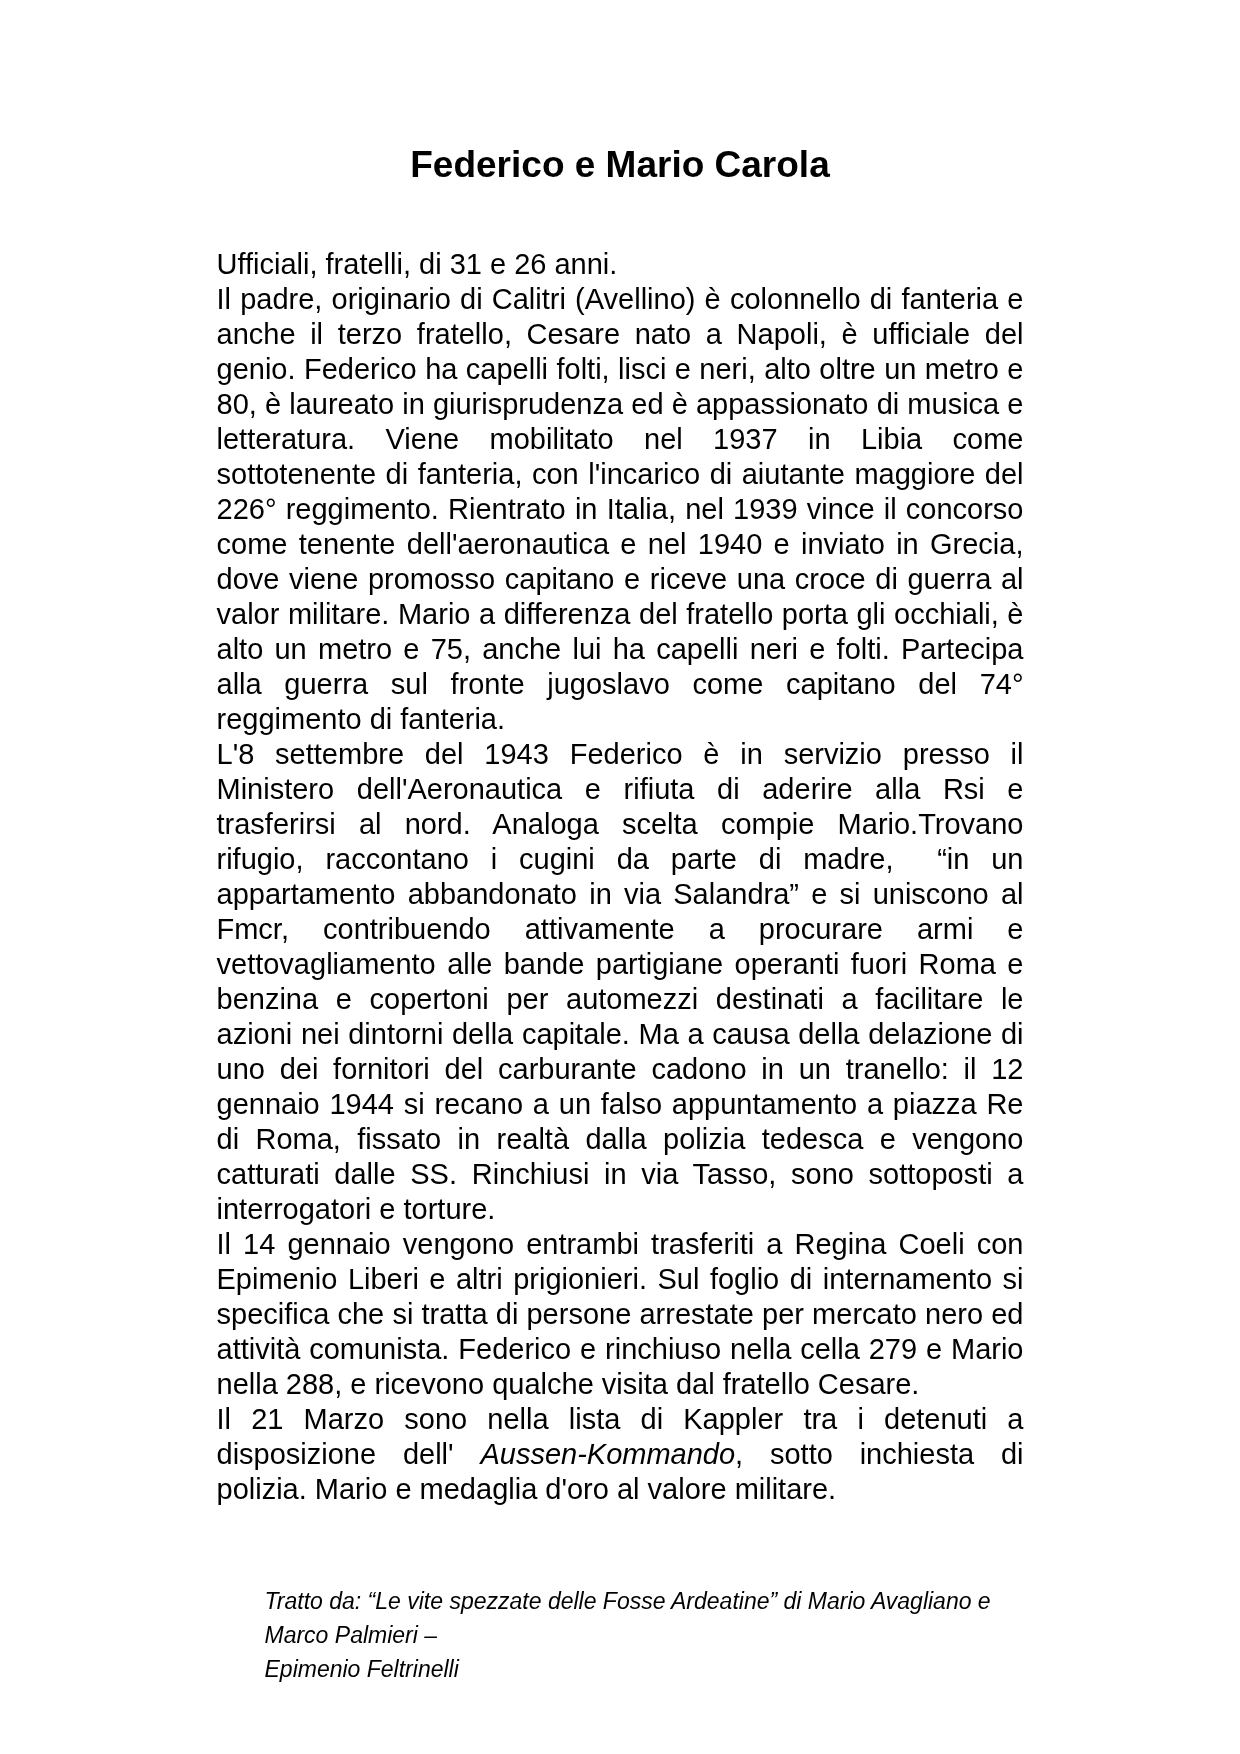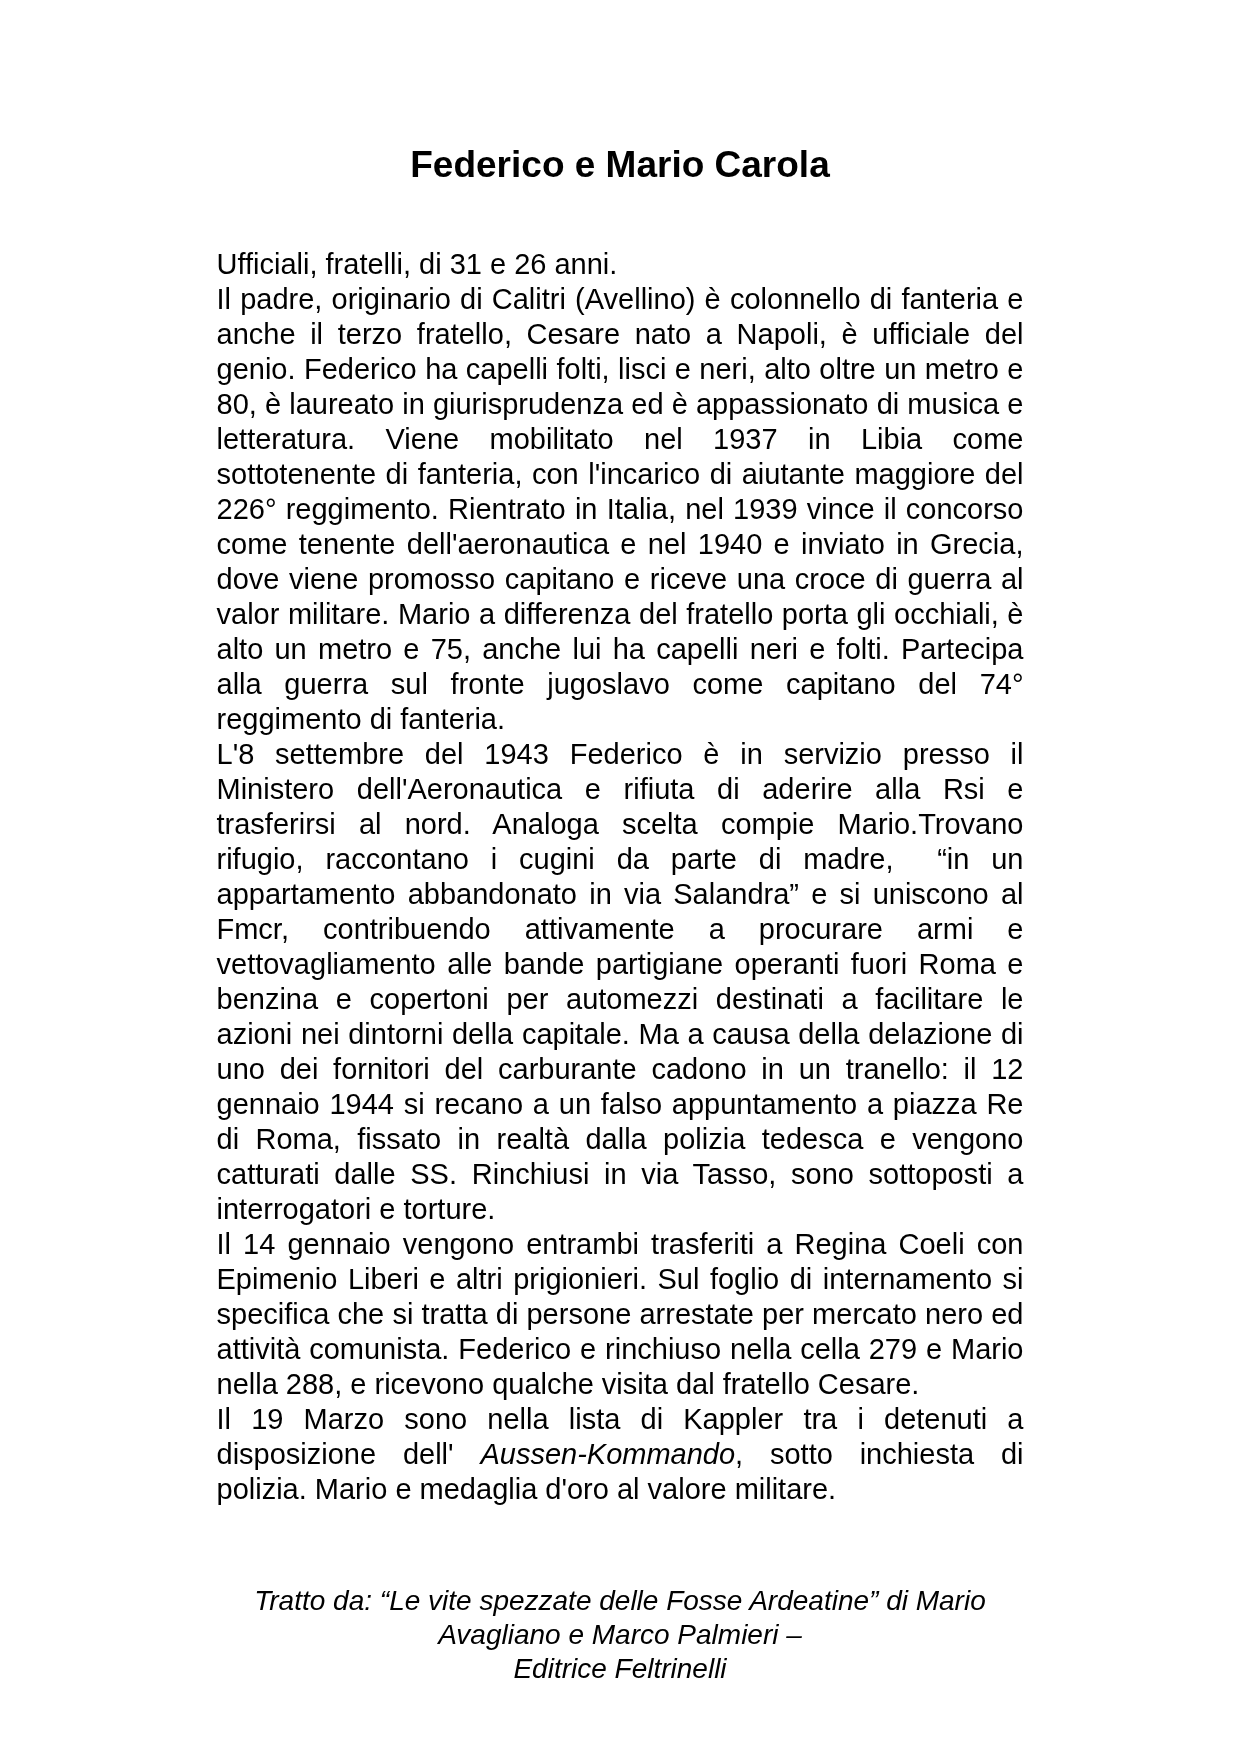--- a/index.html
+++ b/index.html
@@ -36,39 +36,40 @@
   }
   .body-text p {
     margin: 0;
     padding: 0;
   }
   .body-text em {
     font-style: italic;
   }
   .source-note {
     margin-top: 77px;
-    font-size: 28px;
+    font-size: 23px;
     line-height: 34px;
     font-style: italic;
-    text-align: center;
+    text-align: left;
+    margin-left: 48px;
   }
 </style>
 </head>
 <body>
 
 <div class="page">
 
   <h1 class="title">Federico e Mario Carola</h1>
 
   <div class="body-text">
     <p>Ufficiali, fratelli, di 31 e 26 anni.</p>
     <p>Il padre, originario di Calitri (Avellino) è colonnello di fanteria e anche il terzo fratello, Cesare nato a Napoli, è ufficiale del genio. Federico ha capelli folti, lisci e neri, alto oltre un metro e 80, è laureato in giurisprudenza ed è appassionato di musica e letteratura. Viene mobilitato nel 1937 in Libia come sottotenente di fanteria, con l'incarico di aiutante maggiore del 226° reggimento. Rientrato in Italia, nel 1939 vince il concorso come tenente dell'aeronautica e nel 1940 e inviato in Grecia, dove viene promosso capitano e riceve una croce di guerra al valor militare. Mario a differenza del fratello porta gli occhiali, è alto un metro e 75, anche lui ha capelli neri e folti. Partecipa alla guerra sul fronte jugoslavo come capitano del 74° reggimento di fanteria.</p>
     <p>L'8 settembre del 1943 Federico è in servizio presso il Ministero dell'Aeronautica e rifiuta di aderire alla Rsi e trasferirsi al nord. Analoga scelta compie Mario.Trovano rifugio, raccontano i cugini da parte di madre, &nbsp;“in un appartamento abbandonato in via Salandra” e si uniscono al Fmcr, contribuendo attivamente a procurare armi e vettovagliamento alle bande partigiane operanti fuori Roma e benzina e copertoni per automezzi destinati a facilitare le azioni nei dintorni della capitale. Ma a causa della delazione di uno dei fornitori del carburante cadono in un tranello: il 12 gennaio 1944 si recano a un falso appuntamento a piazza Re di Roma, fissato in realtà dalla polizia tedesca e vengono catturati dalle SS. Rinchiusi in via Tasso, sono sottoposti a interrogatori e torture.</p>
     <p>Il 14 gennaio vengono entrambi trasferiti a Regina Coeli con Epimenio Liberi e altri prigionieri. Sul foglio di internamento si specifica che si tratta di persone arrestate per mercato nero ed attività comunista. Federico e rinchiuso nella cella 279 e Mario nella 288, e ricevono qualche visita dal fratello Cesare.</p>
-    <p><span>Il 19 Marzo sono nella lista di Kappler tra i detenuti a disposizione dell' </span><em>Aussen-Kommando</em><span>, sotto inchiesta di polizia. Mario e medaglia d'oro al valore militare.</span></p>
+    <p><span>Il 21 Marzo sono nella lista di Kappler tra i detenuti a disposizione dell' </span><em>Aussen-Kommando</em><span>, sotto inchiesta di polizia. Mario e medaglia d'oro al valore militare.</span></p>
   </div>
 
   <div class="source-note">
     <div>Tratto da: “Le vite spezzate delle Fosse Ardeatine” di Mario Avagliano e Marco Palmieri –</div>
-    <div>Editrice Feltrinelli</div>
+    <div>Epimenio Feltrinelli</div>
   </div>
 
 </div>
 
 </body></html>

